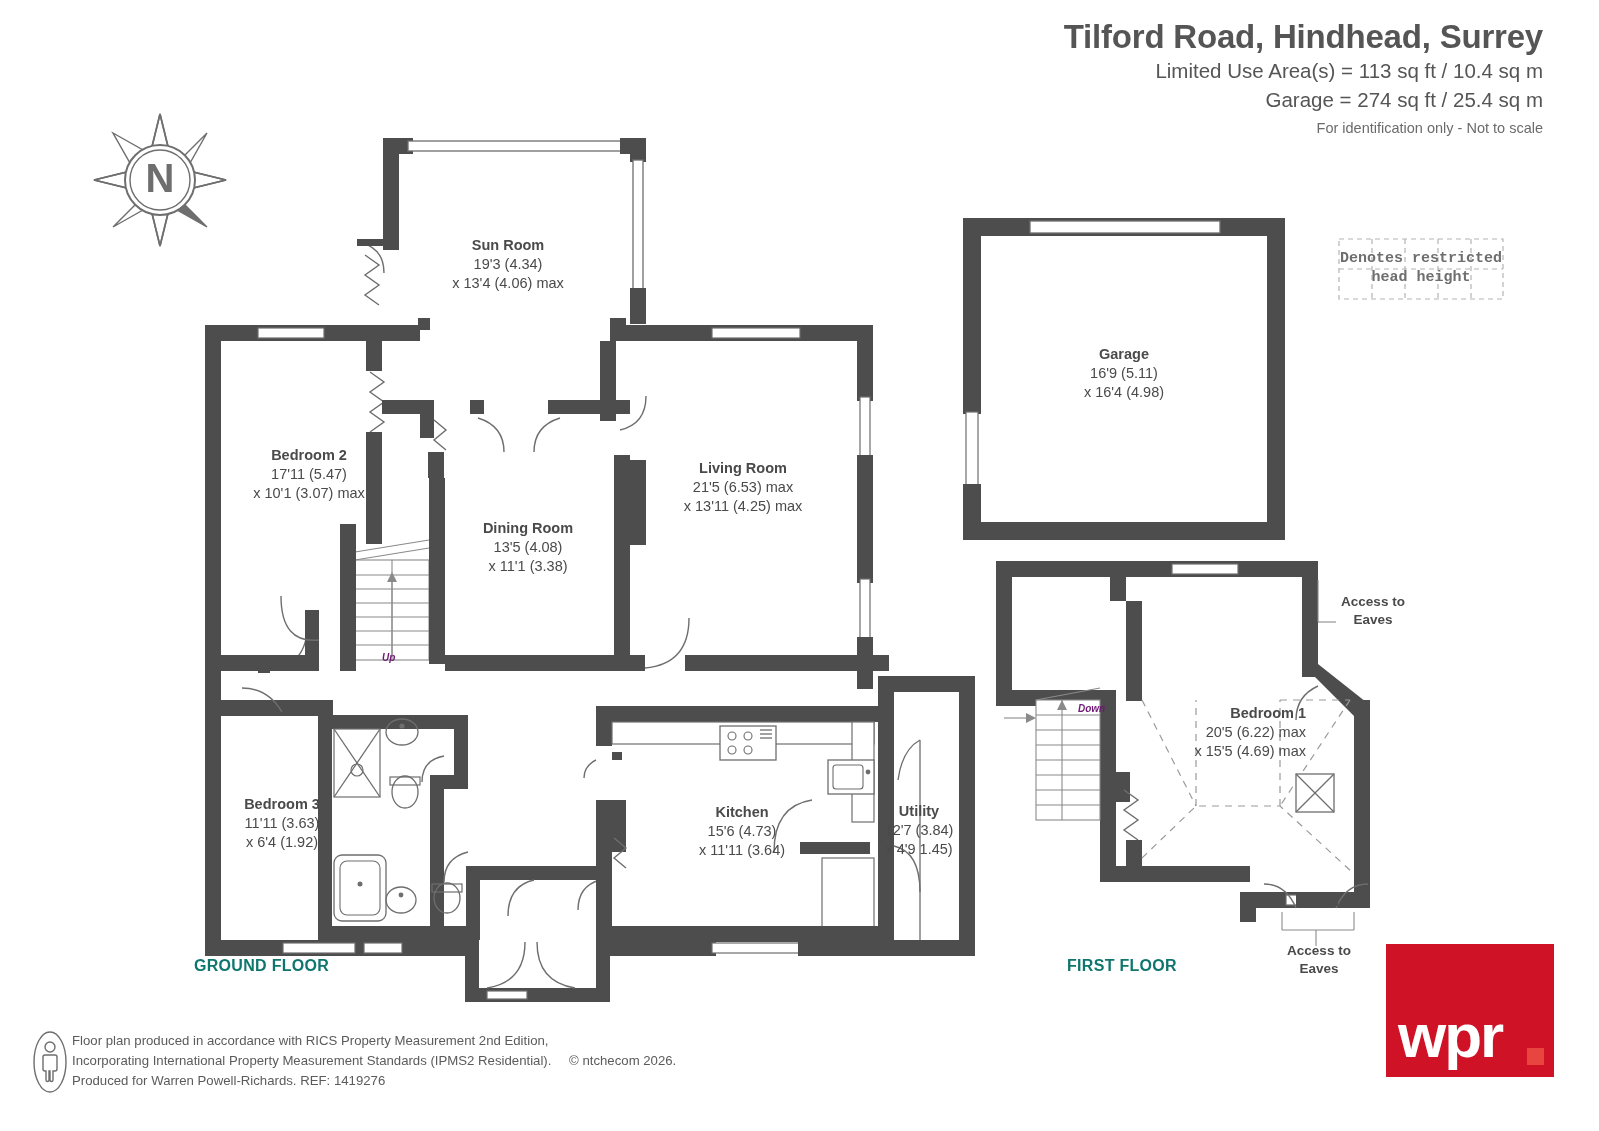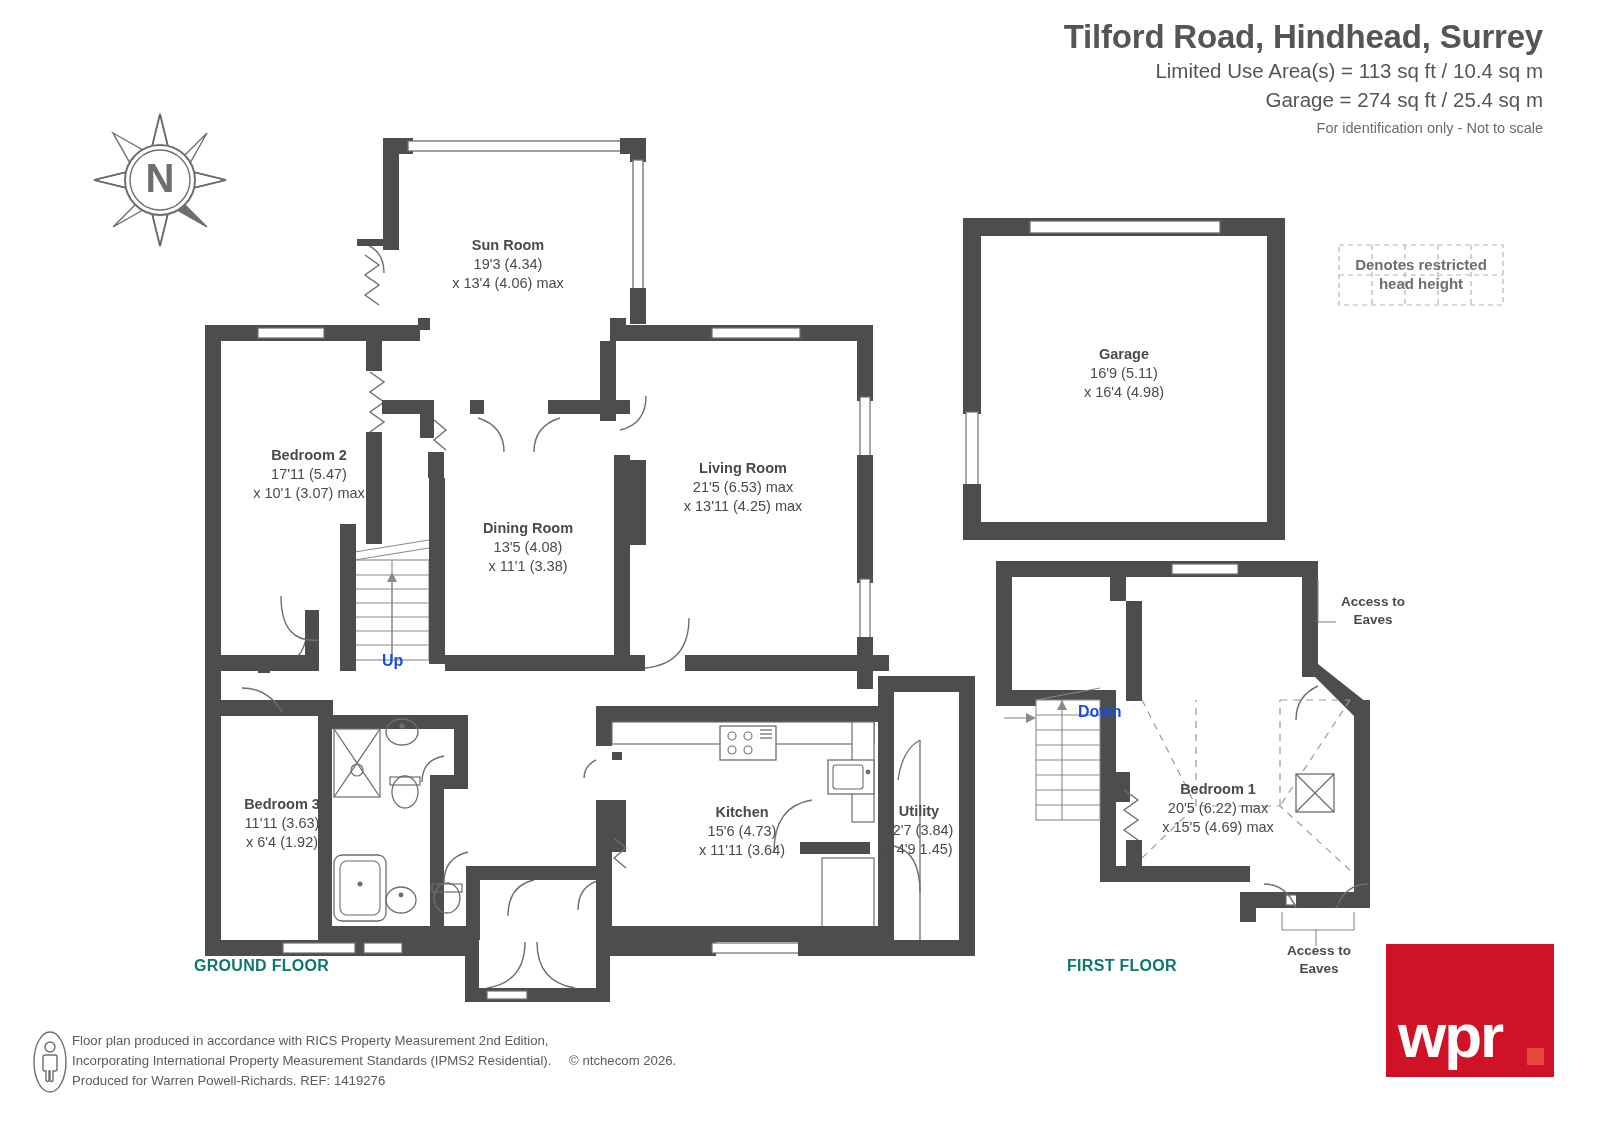--- a/index.html
+++ b/index.html
@@ -14,42 +14,42 @@
   
   #header{position:absolute;right:56px;top:18px;text-align:right;}
   #title{
     font-size:33px;font-weight:bold;color:#555555;letter-spacing:-0.2px;
     line-height:1.15;white-space:nowrap;
   }
   .area-line{font-size:20.5px;color:#555555;line-height:1.42;white-space:nowrap;}
   #notscale{font-size:14.5px;color:#6b6b6b;margin-top:6px;white-space:nowrap;}
 
   
-  #legend{position:absolute;left:1338px;top:244px;width:166px;height:62px;}
+  #legend{position:absolute;left:1338px;top:238px;width:166px;height:62px;font-family:Liberation Mono, monospace;}
   #legend .lg-box{position:absolute;inset:0;}
   #legend .lg-txt{
     position:absolute;inset:0;display:flex;flex-direction:column;
     align-items:center;justify-content:center;
     font-size:15px;font-weight:bold;color:#6e6e6e;line-height:1.25;text-align:center;
   }
 
   
   .rlabel{position:absolute;text-align:center;line-height:1.32;white-space:nowrap;}
   .rlabel .rname{font-size:14.5px;font-weight:bold;color:#4a4a4a;}
   .rlabel .rdim{font-size:14.5px;color:#4a4a4a;}
 
   .floorlabel{
     position:absolute;font-size:16px;font-weight:bold;color:#0f766e;
     letter-spacing:0.3px;white-space:nowrap;
   }
   .annot{
     position:absolute;font-size:13.5px;font-weight:bold;color:#4a4a4a;
     line-height:1.3;text-align:center;white-space:nowrap;
   }
-  .stairtxt{position:absolute;font-size:16px;font-weight:bold;color:#1d4ed8;white-space:nowrap;}
+  .stairtxt{position:absolute;font-size:10px;font-weight:bold;color:#701a75;white-space:nowrap;font-style:italic;}
 
   
   #footer{position:absolute;left:72px;top:1031px;}
   #footer div{font-size:13.2px;color:#5b5b5b;line-height:1.52;white-space:nowrap;}
   #footer .cpy{color:#5b5b5b;}
   #personicon{position:absolute;left:33px;top:1031px;width:34px;height:62px;}
 
   
   #wpr{position:absolute;left:1386px;top:944px;width:168px;height:133px;background:#cf1226;}
   #wprtext{
@@ -447,21 +447,21 @@
   <div class="rdim">12'7 (3.84)</div>
   <div class="rdim">x 4'9 1.45)</div>
 </div>
 
 <div class="rlabel" style="left:1046px;top:345px;width:156px;">
   <div class="rname">Garage</div>
   <div class="rdim">16'9 (5.11)</div>
   <div class="rdim">x 16'4 (4.98)</div>
 </div>
 
-<div class="rlabel" style="left:1130px;top:780px;width:176px;">
+<div class="rlabel" style="left:1130px;top:704px;width:176px;text-align:right;">
   <div class="rname">Bedroom 1</div>
   <div class="rdim">20'5 (6.22) max</div>
   <div class="rdim">x 15'5 (4.69) max</div>
 </div>
 
 <div class="floorlabel" style="left:194px;top:957px;">GROUND FLOOR</div>
 <div class="floorlabel" style="left:1067px;top:957px;">FIRST FLOOR</div>
 
 <div class="annot" style="left:1332px;top:593px;width:82px;">
   <div>Access to</div>

